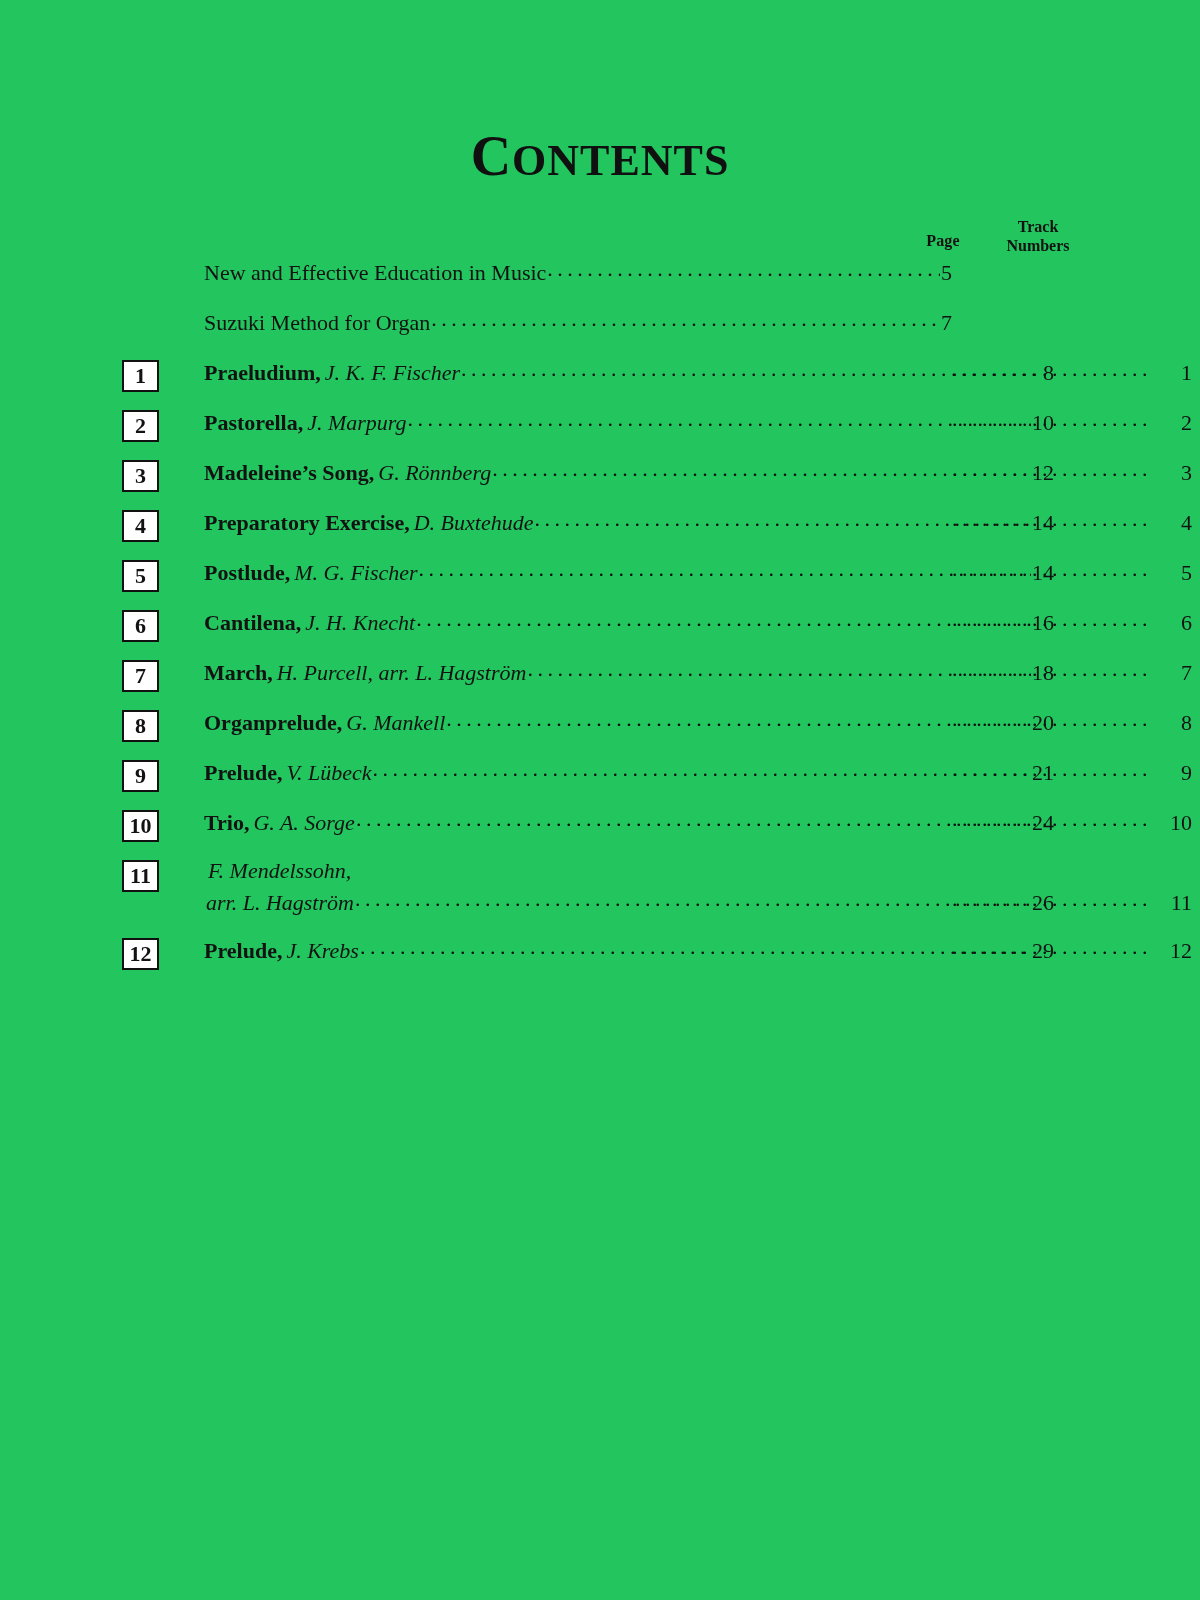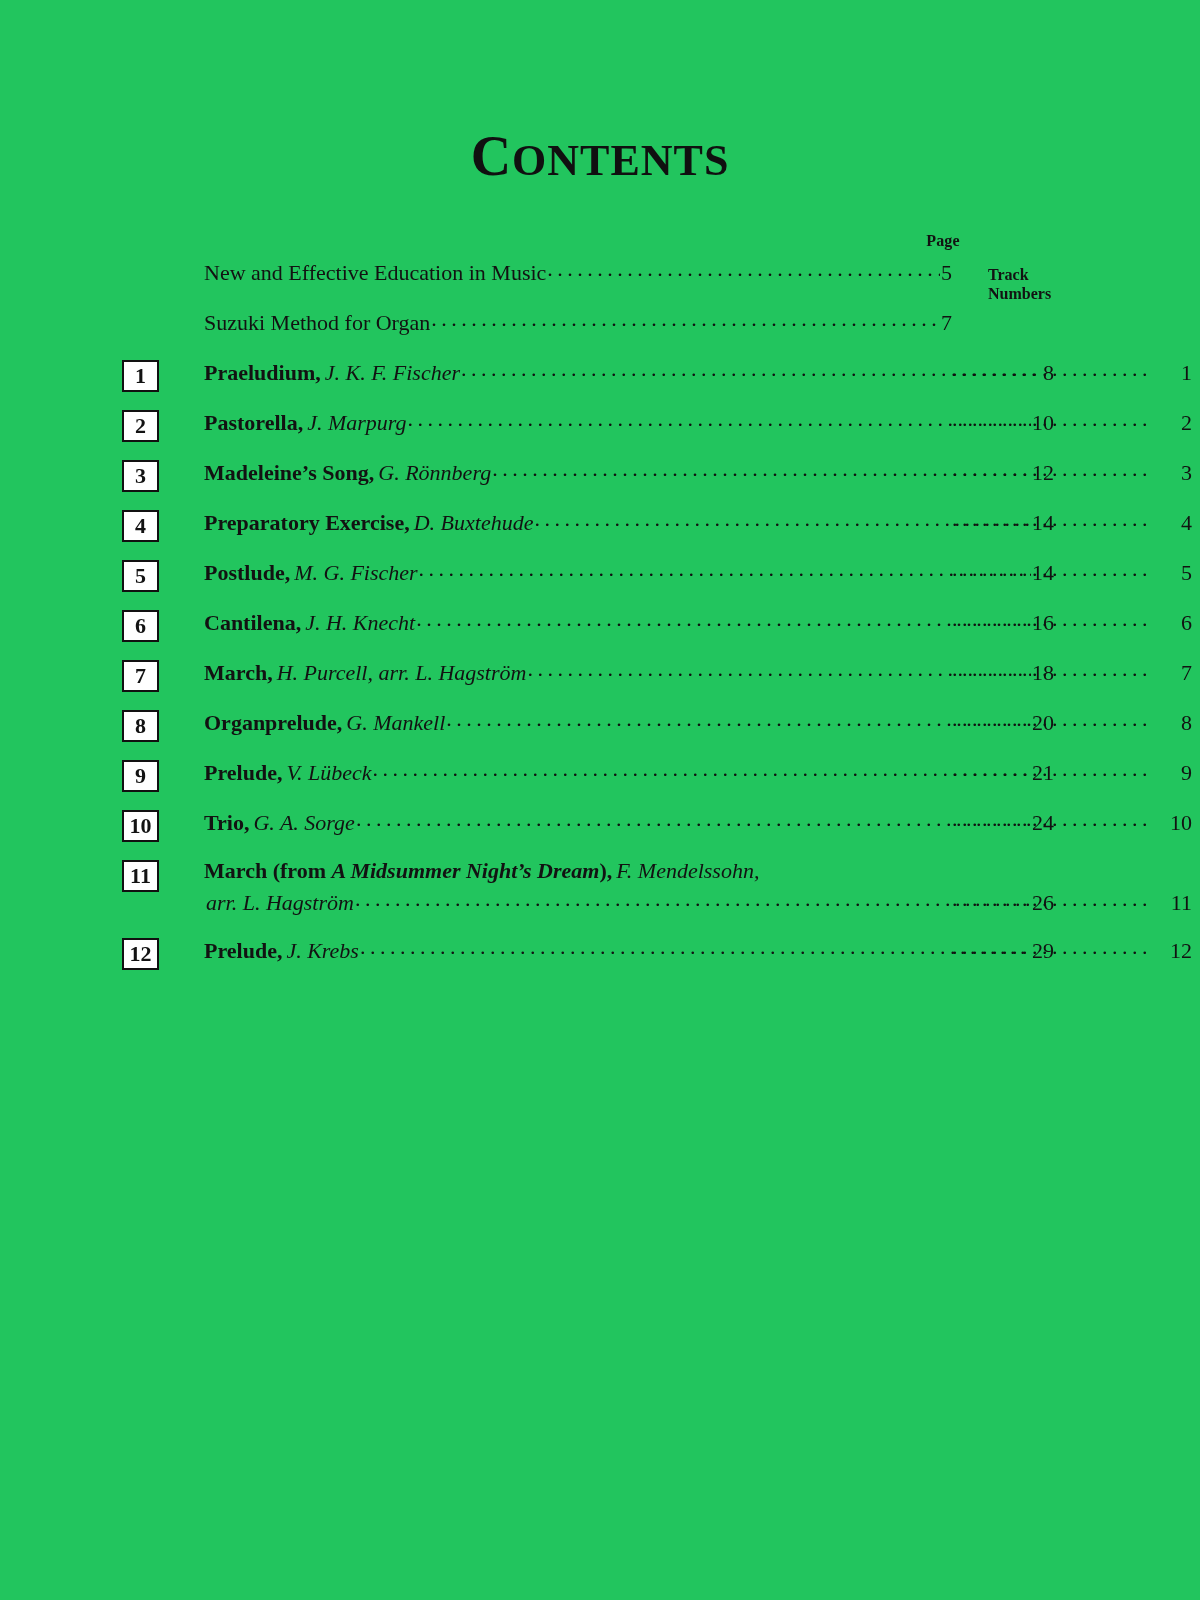--- a/index.html
+++ b/index.html
@@ -55,25 +55,24 @@
     text-align: center;
     font-weight: 700;
     font-size: 16px;
     letter-spacing: 0.2px;
   }
   .hdr-track {
     position: absolute;
     left: 988px;
     top: 4px;
     width: 100px;
-    text-align: left;
+    text-align: center;
     font-weight: 700;
     font-size: 16px;
     line-height: 1.18;
-    margin-top: 48px;
   }
 
   
   .entries {
     position: absolute;
     top: 258px;
     left: 0;
     width: 1200px;
   }
 
@@ -354,21 +353,20 @@
           <span class="page-num">24</span>
         </div>
         <div class="track-seg">
           <span class="track-leader"></span>
           <span class="track-num">10</span>
         </div>
       </div>
       <div class="entry tall">
         <div class="num-box">11</div>
         <div class="row-line">
-          <span class="entry-title">March (from <span class="ital">A Midsummer Night’s Dream</span>),</span>
           <span class="entry-composer">F. Mendelssohn,</span>
         </div>
         <div class="row-line second">
           <span class="entry-composer tight">arr. L. Hagström</span>
           <span class="leader"></span>
           <span class="page-num">26</span>
         </div>
         <div class="track-seg second">
           <span class="track-leader"></span>
           <span class="track-num">11</span>

